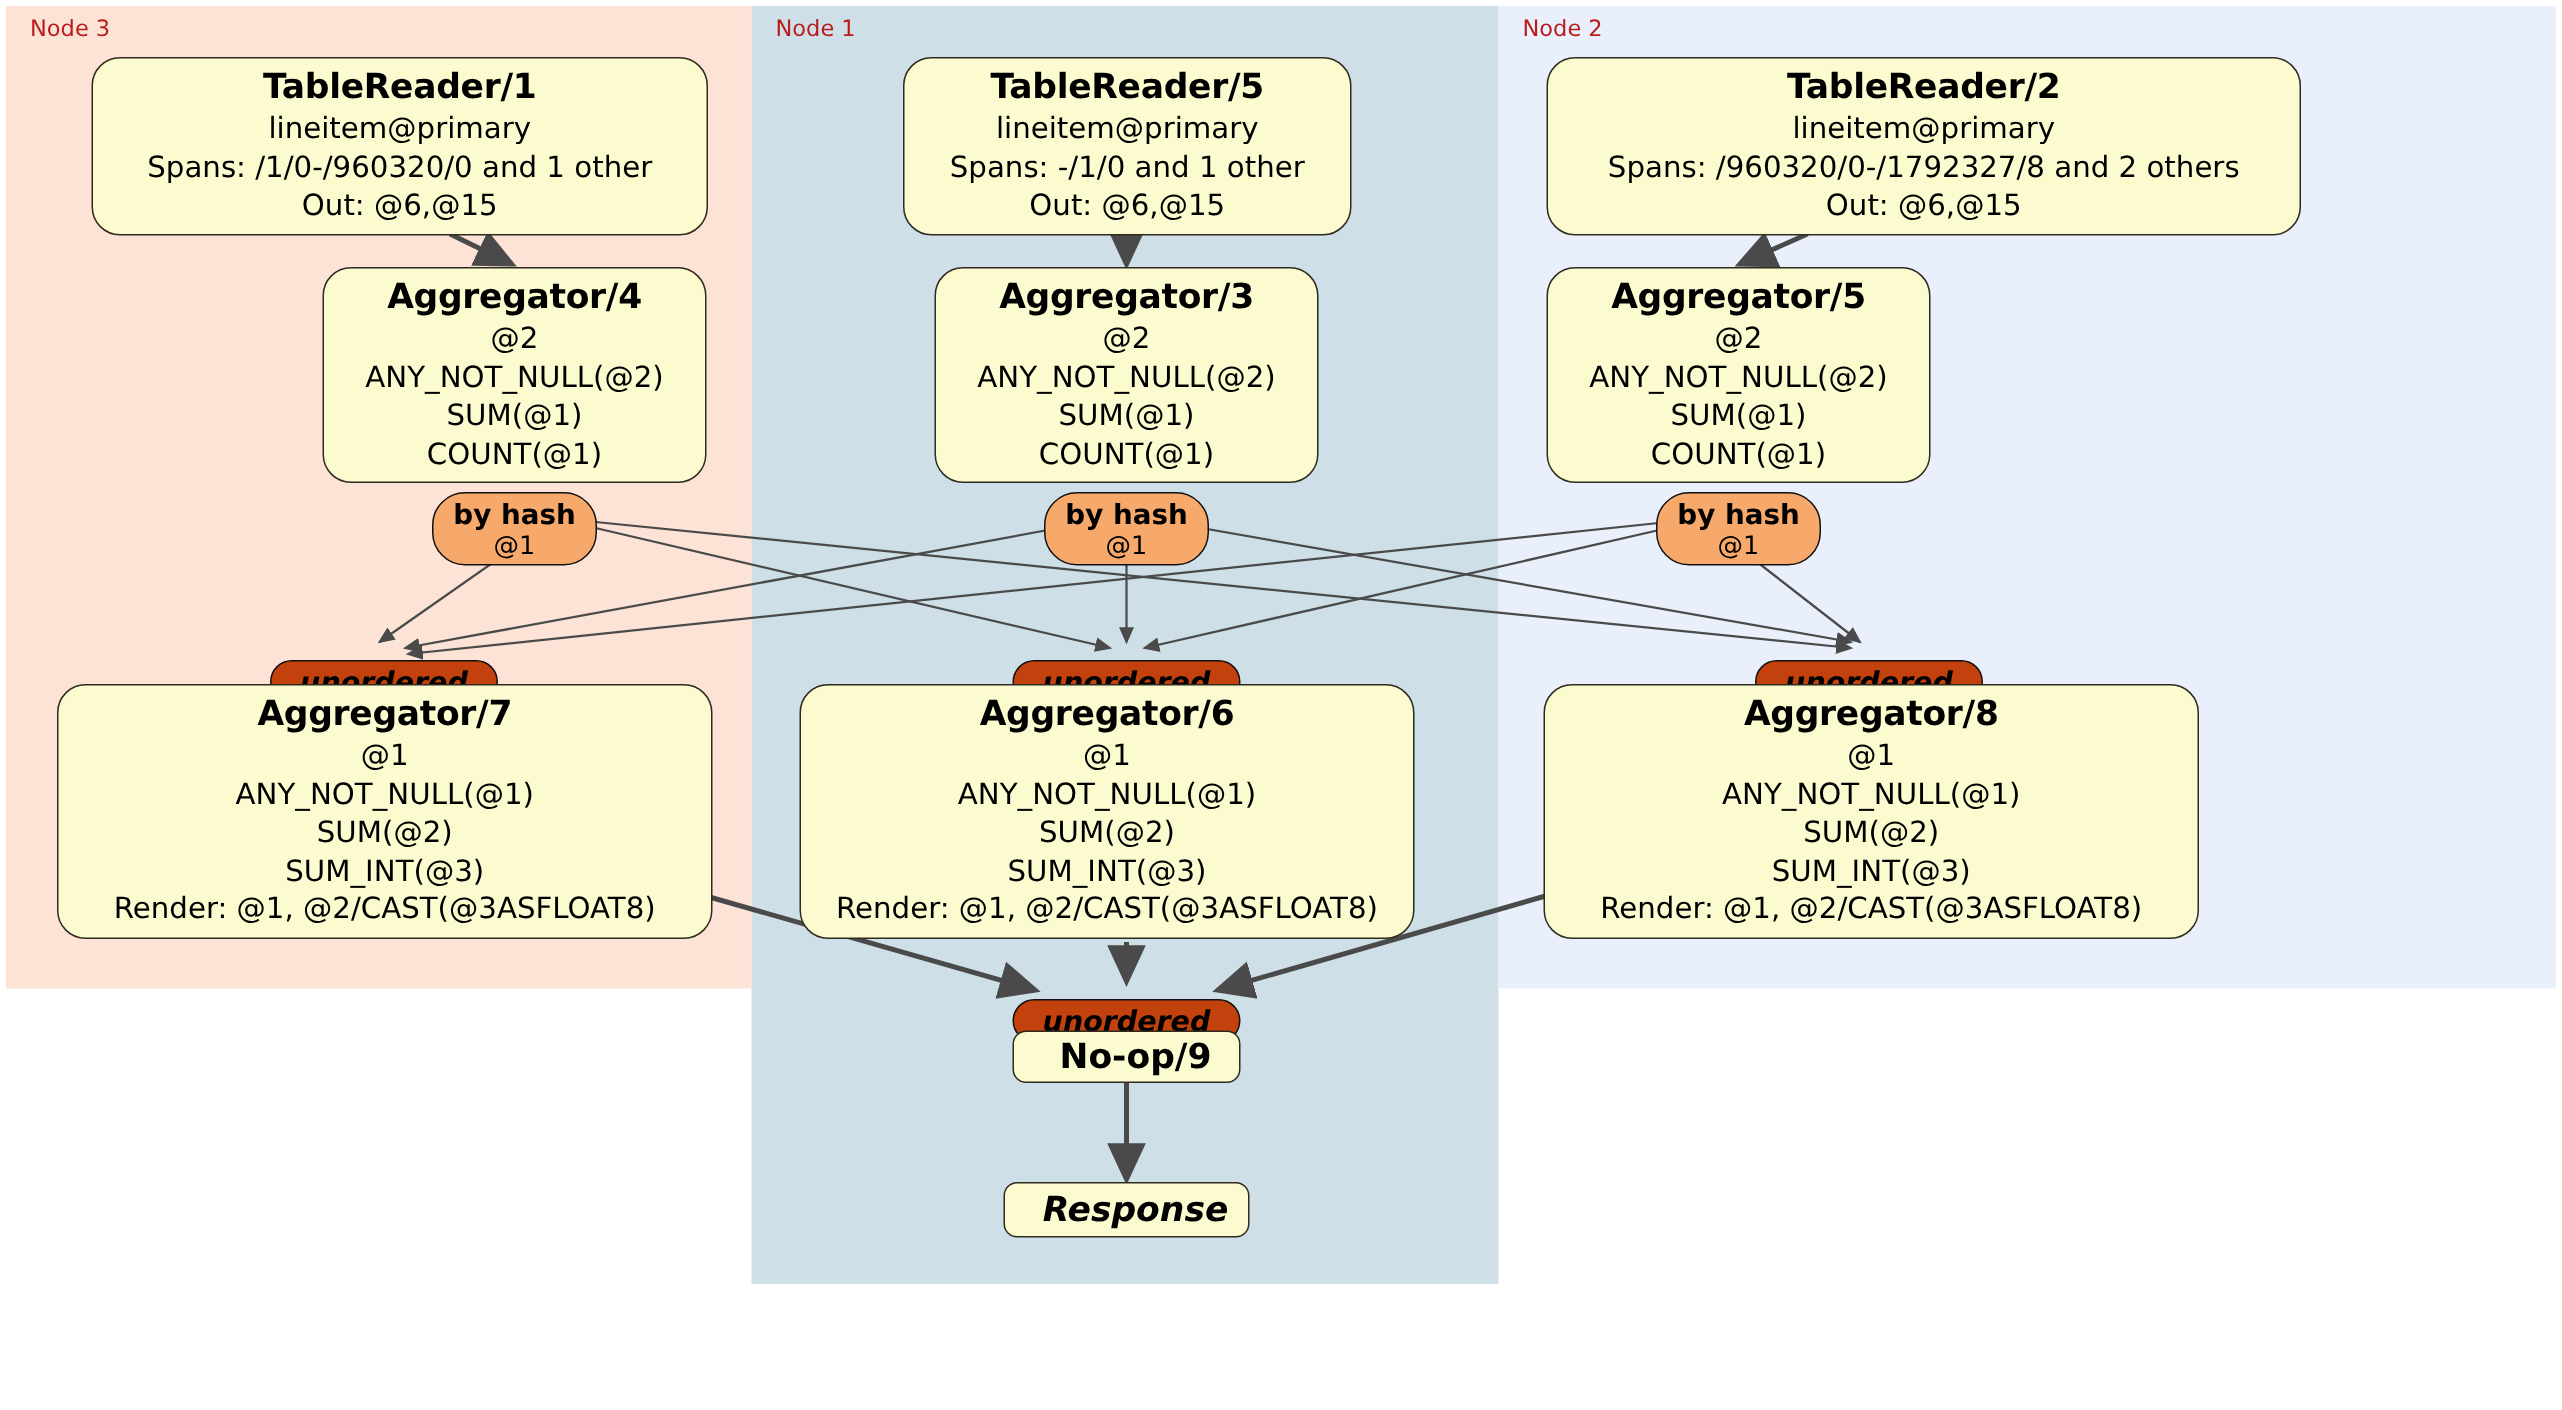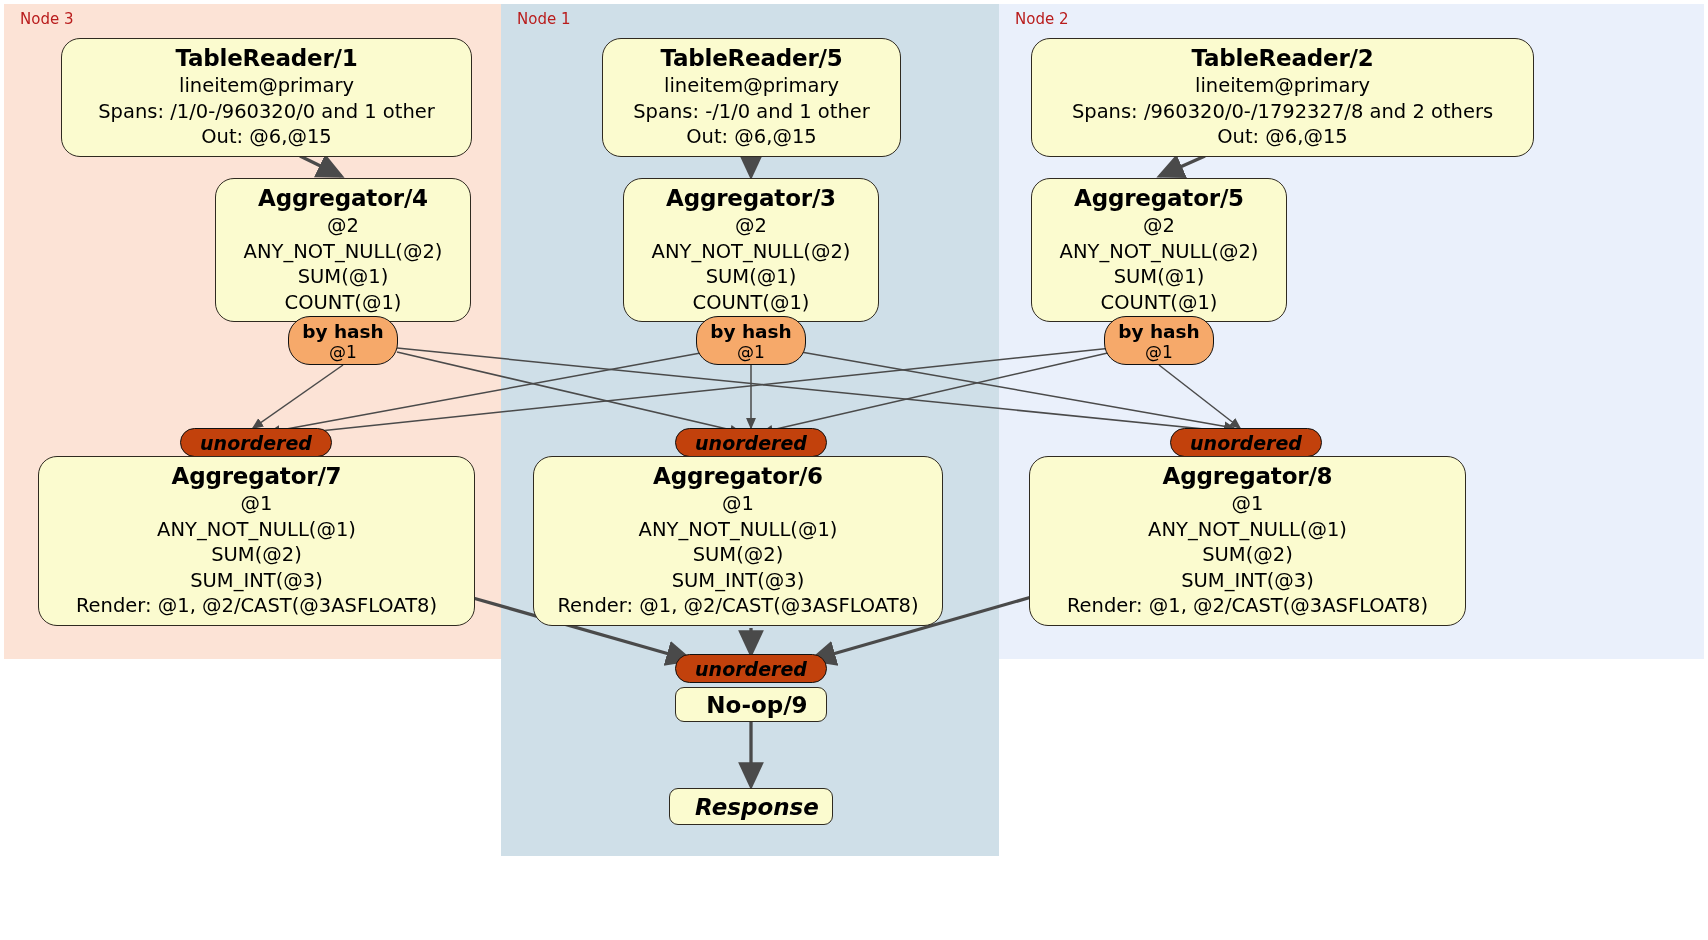--- a/index.html
+++ b/index.html
@@ -68,20 +68,21 @@
     border: 1.8px solid #111;
     border-radius: 22px;
     text-align: center;
     font-family: "DejaVu Sans", sans-serif;
     color: #000;
     display: flex;
     flex-direction: column;
     align-items: center;
     justify-content: center;
     white-space: nowrap;
+    margin-top: 12px;
   }
   .oval-hash {
     background: #f6a96a;
     padding-top: 1px;
   }
   .oval-hash .t1 {
     font-weight: bold;
     font-size: 18.5px;
     line-height: 21px;
   }

